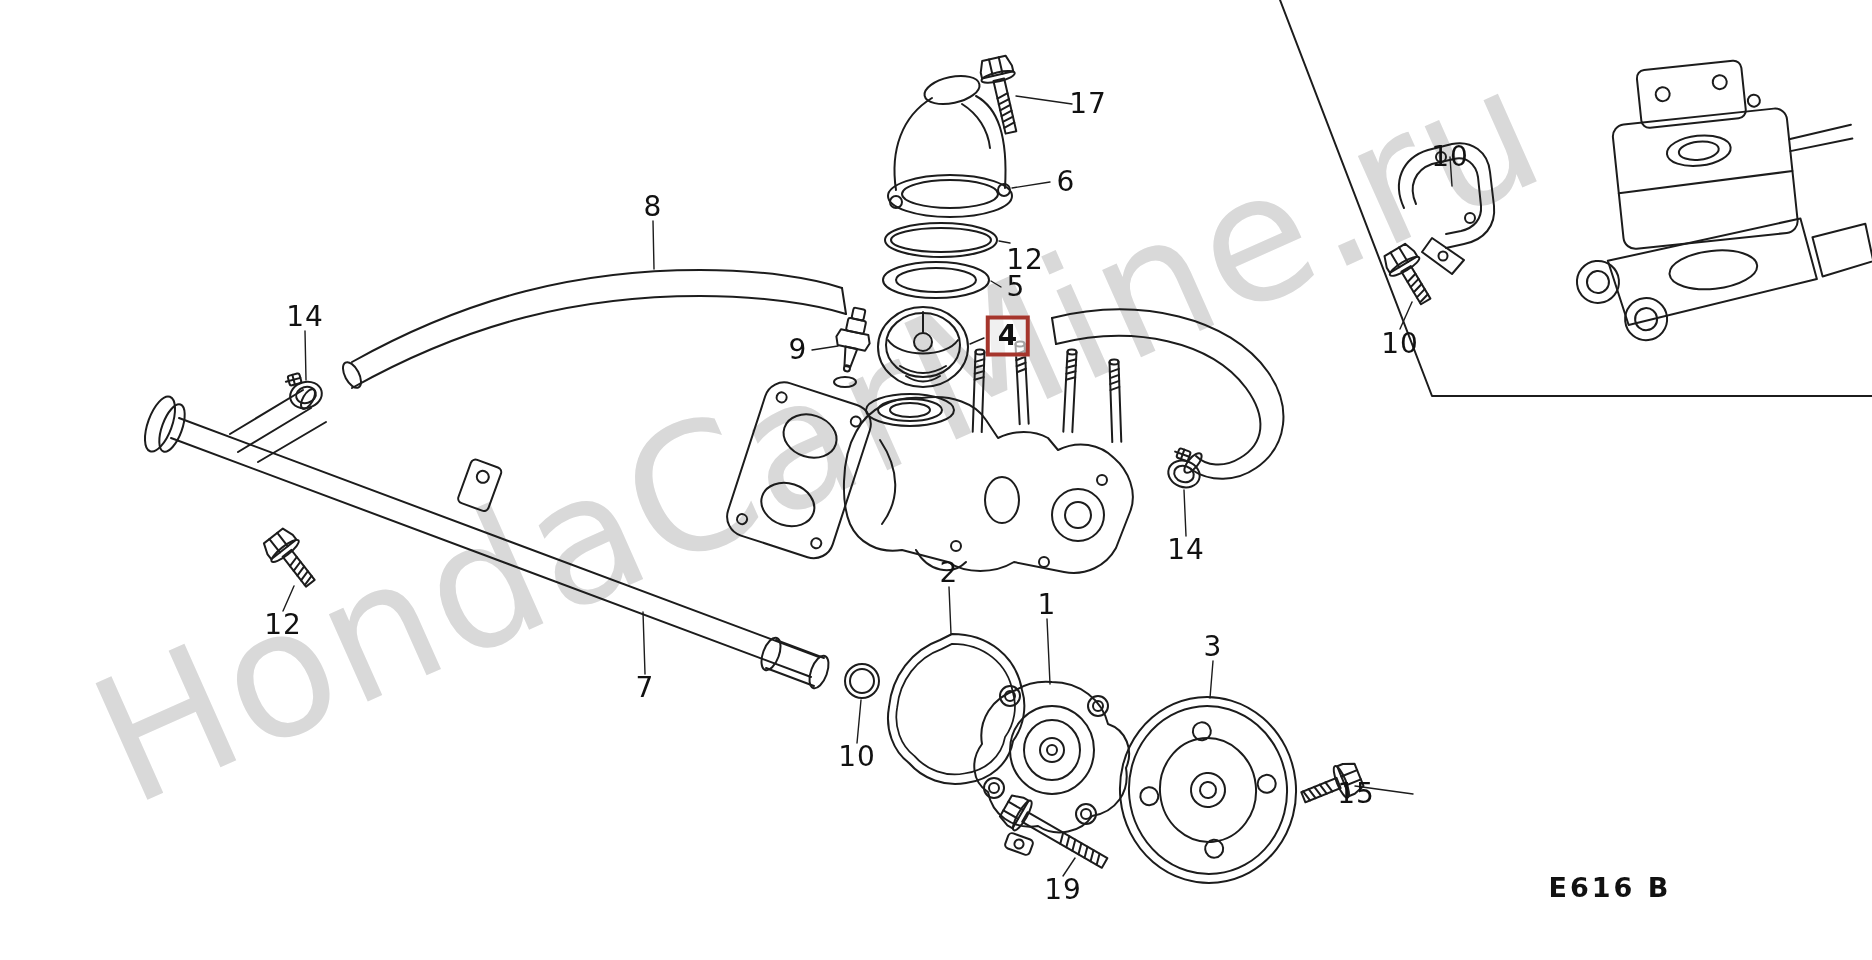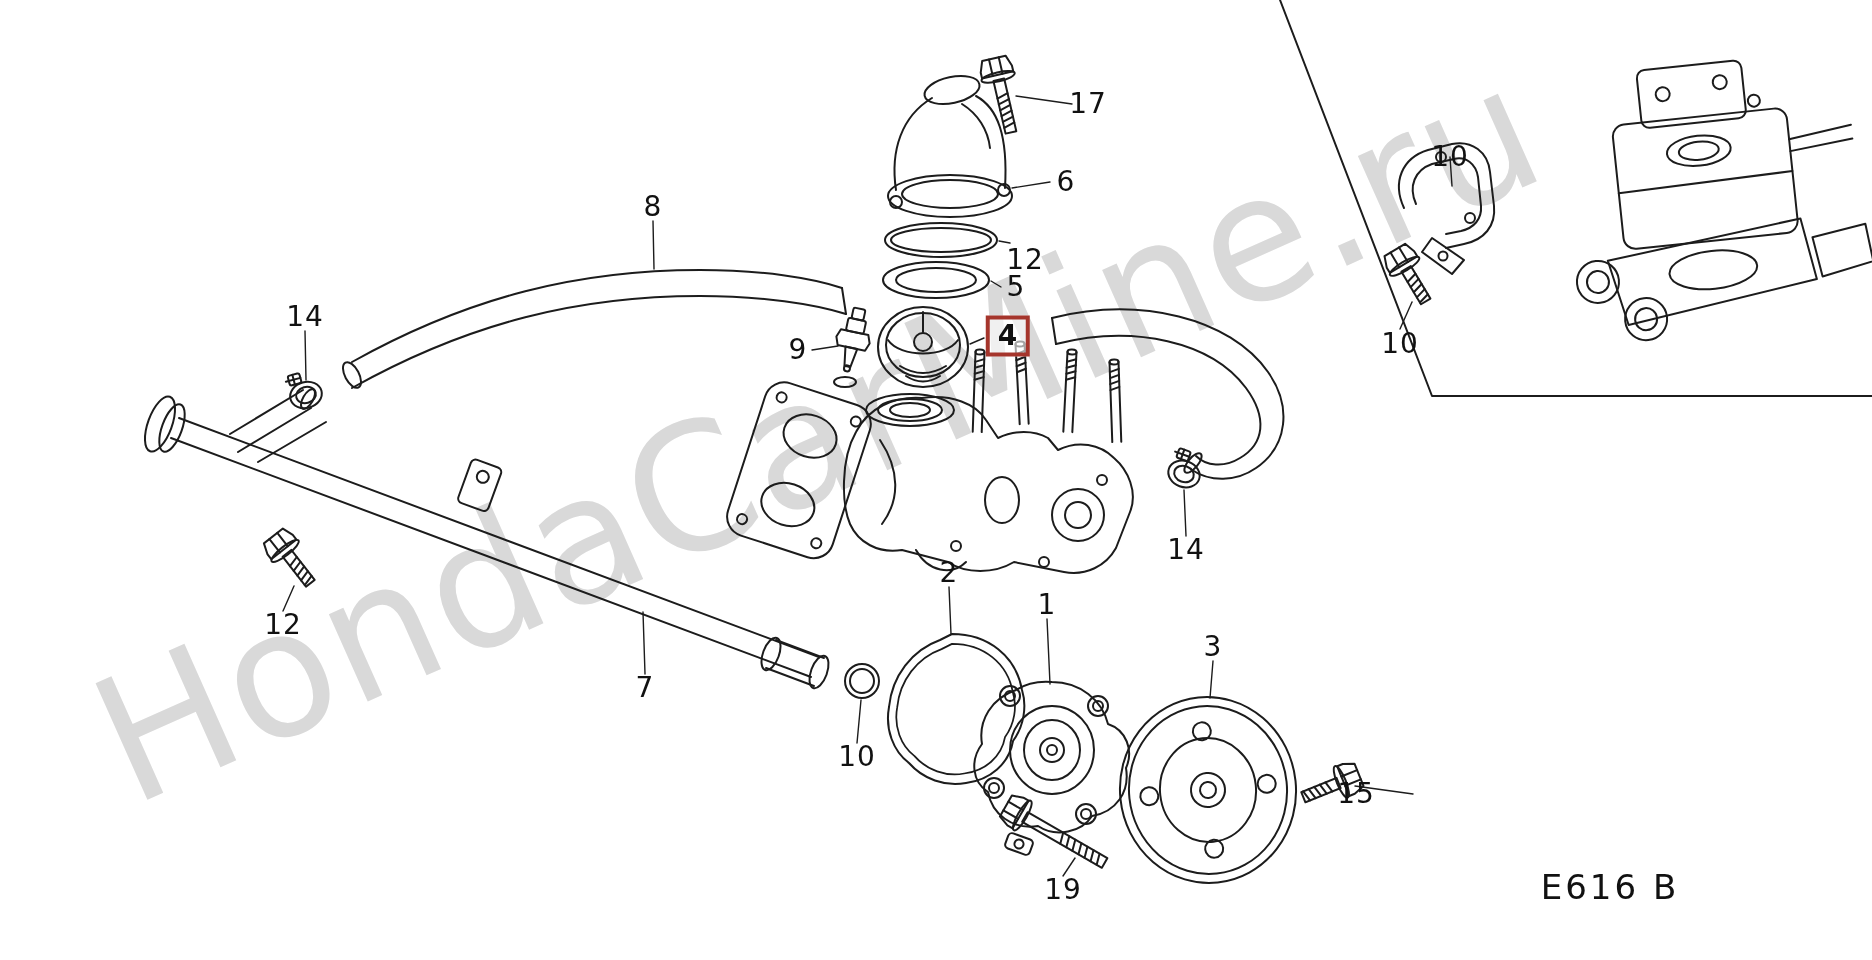--- a/index.html
+++ b/index.html
@@ -22,21 +22,21 @@
     position:absolute; transform:translate(-50%,-50%);
     font-size:28px; font-weight:500; color:#111; letter-spacing:1px;
     line-height:1; white-space:nowrap; z-index:5; cursor:default;
   }
   .callout.hl {
     border:4px solid var(--highlight,#a5352c);
     padding:2px 8px 3px 8px; font-weight:700; background:rgba(255,255,255,.6);
   }
   .diagram-code {
     position:absolute; transform:translate(-50%,-50%);
-    font-size:34px; font-weight:400; letter-spacing:3px; color:#111; z-index:5;
+    font-size:27px; font-weight:700; letter-spacing:3px; color:#111; z-index:5;
   }
 </style>
 </head>
 <body>
 
 <div class="stage">
 
   <svg class="art" width="1872" height="960" viewBox="0 0 1872 960" xmlns="http://www.w3.org/2000/svg" xmlns:xlink="http://www.w3.org/1999/xlink">
 
     <defs>

